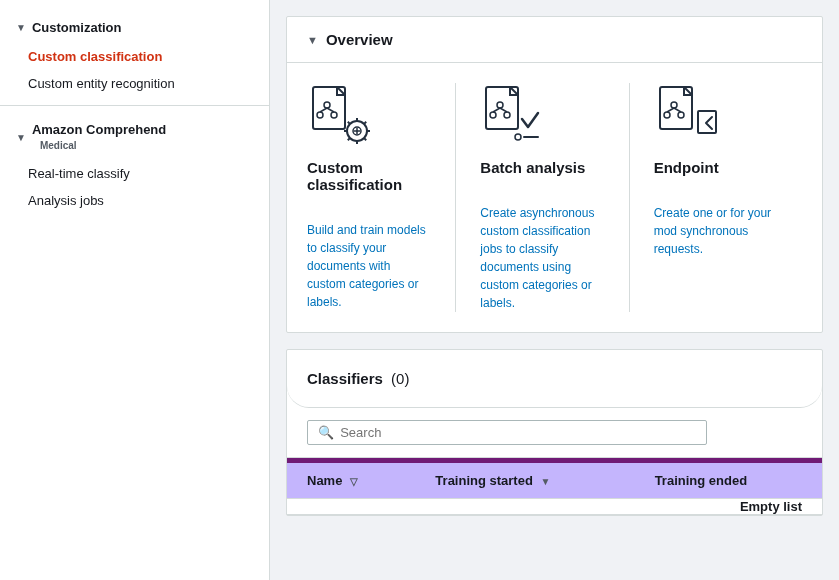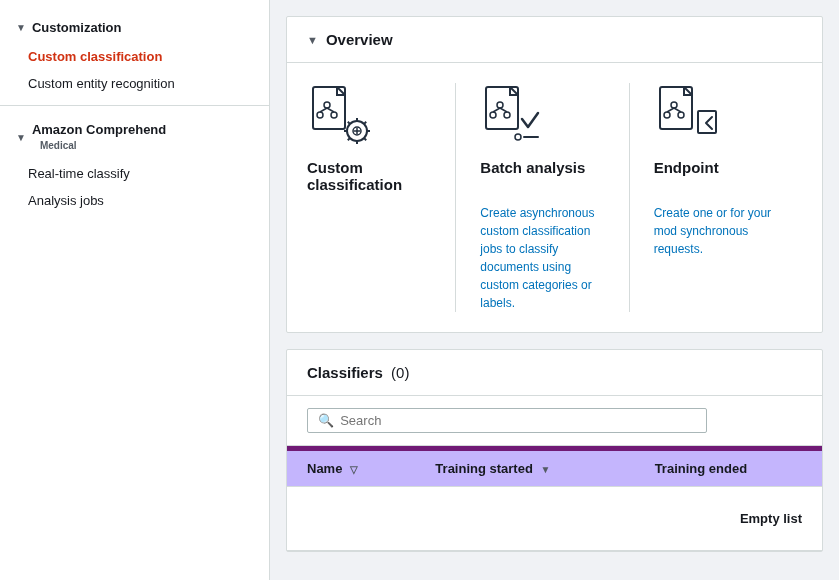--- a/index.html
+++ b/index.html
@@ -125,25 +125,26 @@
     }
 
     
     .classifiers-section {
       background: #fff;
       border: 1px solid #d5dbdb;
       margin: 0 16px 16px 16px;
       border-radius: 2px;
     }
     .classifiers-header {
-      padding: 14px 20px;
+      padding: 20px 20px;
       font-size: 15px;
       font-weight: 700;
       color: #16191f;
       border-bottom: 1px solid #d5dbdb;
+      border-radius: 22px;
     }
     .classifiers-search {
       padding: 12px 20px;
       border-bottom: 1px solid #d5dbdb;
     }
     .search-box {
       display: flex;
       align-items: center;
       border: 1px solid #aab7b8;
       border-radius: 2px;
@@ -190,21 +191,21 @@
     .classifiers-table td {
       padding: 10px 20px;
       font-size: 13px;
       color: #16191f;
       border-bottom: 1px solid #d5dbdb;
     }
     .empty-row td {
       text-align: right;
       color: #16191f;
       font-weight: 600;
-      padding: 24px 20px;
+      padding: 0 20px;
     }
 
     
     .icon-svg {
       width: 64px;
       height: 64px;
     }
   </style>
 </head>
 <body>
@@ -272,20 +273,23 @@
             <line x1="40.8" y1="38.8" x2="43.1" y2="41.1" stroke="#232f3e" stroke-width="2"></line>
             <line x1="56.9" y1="54.9" x2="59.2" y2="57.2" stroke="#232f3e" stroke-width="2"></line>
             <line x1="59.2" y1="38.8" x2="56.9" y2="41.1" stroke="#232f3e" stroke-width="2"></line>
             <line x1="43.1" y1="54.9" x2="40.8" y2="57.2" stroke="#232f3e" stroke-width="2"></line>
 
             <line x1="50" y1="45" x2="50" y2="51" stroke="#232f3e" stroke-width="1.5"></line>
             <line x1="47" y1="48" x2="53" y2="48" stroke="#232f3e" stroke-width="1.5"></line>
           </svg>
         </div>
         <div class="card-title">Custom classification</div>
+        <div class="card-desc">
+          <span>Build and train models to classify your documents with custom categories or labels.</span>
+        </div>
       </div>
 
       <div class="overview-card">
         <div class="card-icon">
           <svg class="icon-svg" viewBox="0 0 64 64" fill="none" xmlns="http://www.w3.org/2000/svg">
 
             <rect x="6" y="4" width="32" height="42" rx="2" stroke="#232f3e" stroke-width="2" fill="none"></rect>
             <path d="M30 4 L38 12" stroke="#232f3e" stroke-width="2"></path>
             <path d="M30 4 L30 12 L38 12" fill="none" stroke="#232f3e" stroke-width="2"></path>
 

